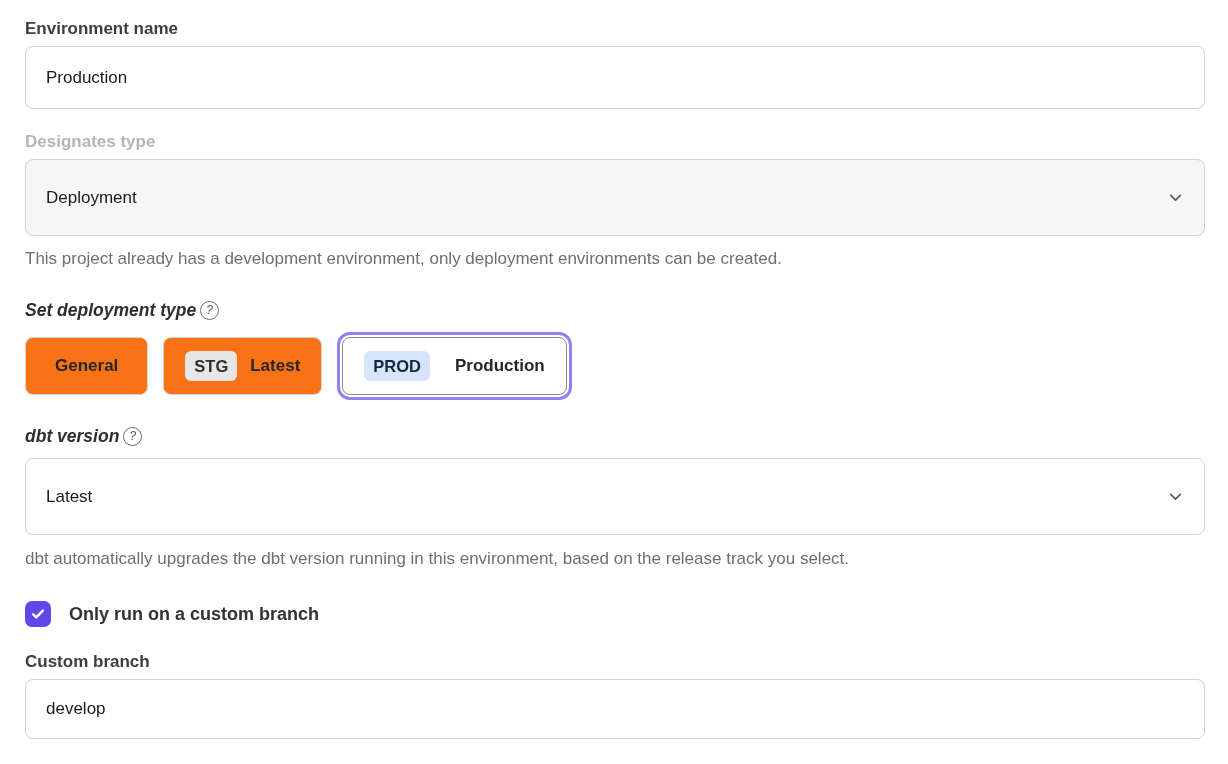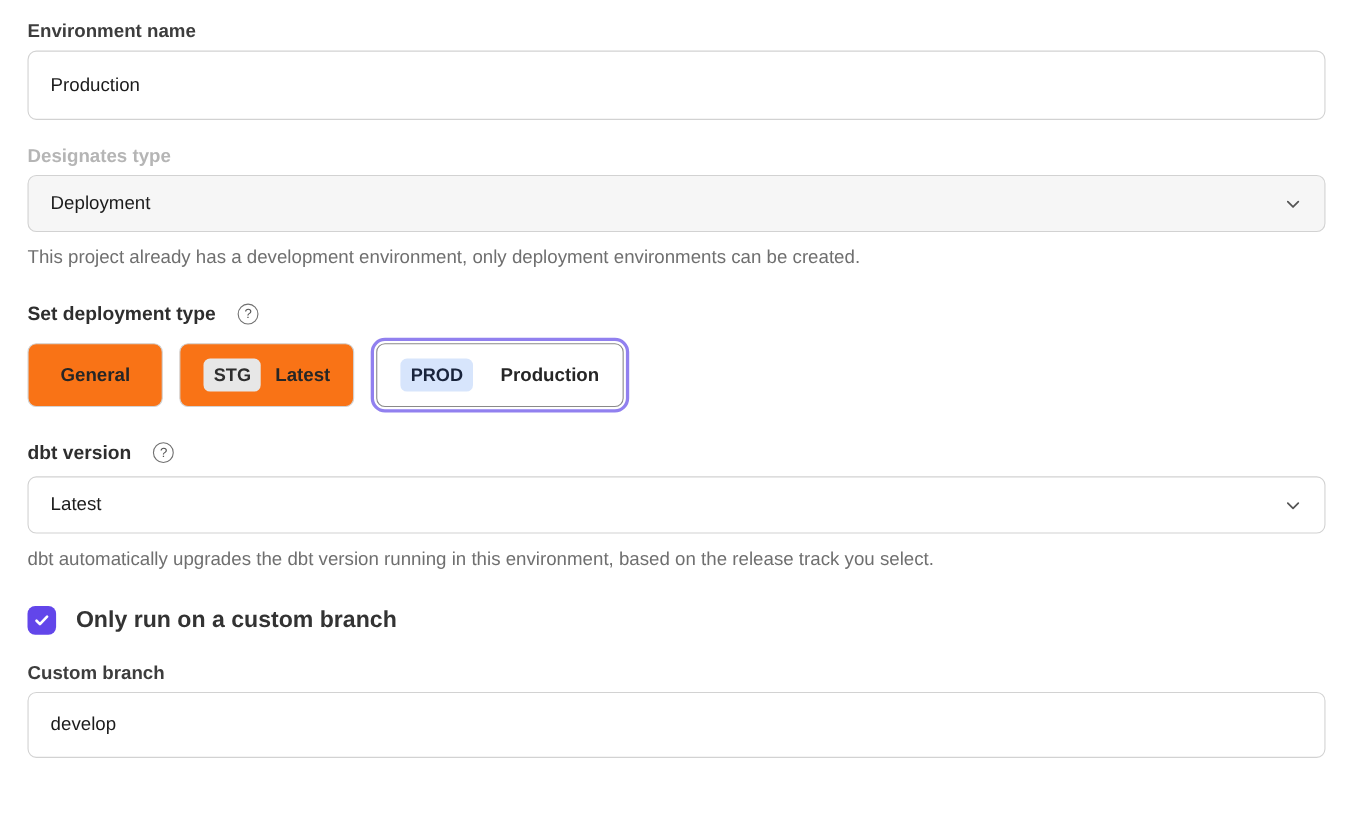--- a/index.html
+++ b/index.html
@@ -16,34 +16,34 @@
     line-height: 21px; margin: 0 0 7px 0;
   }
   .field-label.disabled { color: #b5b5b5; }
   .text-input {
     display: block; width: 100%; height: 63px;
     border: 1px solid #d2d2d2; border-radius: 8px;
     padding: 0 20px; font-size: 17px; color: #1b1b1b;
     font-family: inherit; background: #ffffff; outline: none;
   }
   .select-box {
-    width: 100%; height: 52px;
+    width: 100%; height: 77px;
     border: 1px solid #d2d2d2; border-radius: 8px;
     display: flex; align-items: center; justify-content: space-between;
     padding: 12px 20px; font-size: 17px; color: #1b1b1b;
     background: #ffffff; cursor: pointer;
   }
   .select-box.disabled { background: #f6f6f6; }
   .helper-text {
     font-size: 17px; color: #6f6f6f; line-height: 22px; margin: 0;
   }
   .section-heading {
     font-size: 17.5px; font-weight: 700; color: #2e2e2e;
-    display: flex; align-items: center; gap: 20px;
-    line-height: 22px; margin: 6px 0 12px 0;
+    display: flex; align-items: center; gap: 4px;
+    line-height: 22px; margin: 6px 0 12px 0; font-style: italic;
   }
   .help-icon {
     width: 19px; height: 19px; border: 1.5px solid #707070;
     border-radius: 50%; display: inline-flex; align-items: center;
     justify-content: center; font-size: 12px; font-weight: 400;
     color: #555555; flex: 0 0 auto;
   }
   .seg-row { display: flex; align-items: center; gap: 15px; margin: 12px 0 0 0; height: 65px; }
   .seg-btn {
     height: 58px; border: 1px solid #d2d2d2; background: #f97316;
@@ -64,21 +64,21 @@
   }
   .badge.stg { background: #e7e7e7; color: #2e2e2e; }
   .badge.prod { background: #d7e5fc; color: #19243c; }
   .chevron-icon { flex: 0 0 auto; display: block; }
   .checkbox-row { display: flex; align-items: center; gap: 18px; }
   .checkbox {
     width: 26px; height: 26px; border-radius: 7px; background: #6246ea;
     display: flex; align-items: center; justify-content: center;
     cursor: pointer; flex: 0 0 auto;
   }
-  .checkbox-label { font-size: 21px; font-weight: 600; color: #333333; cursor: default; }
+  .checkbox-label { font-size: 18px; font-weight: 600; color: #333333; cursor: default; }
   
   .mb-env-name { margin-bottom: 22px; }
   .mb-env-type { margin-bottom: 12px; }
   .mb-helper1 { margin-bottom: 29px; }
   .mb-seg { margin-bottom: 27px; }
   .mb-dbt { margin-bottom: 13px; }
   .mb-helper2 { margin-bottom: 31px; }
   .mb-check { margin-bottom: 24px; }
 </style>
 </head>

